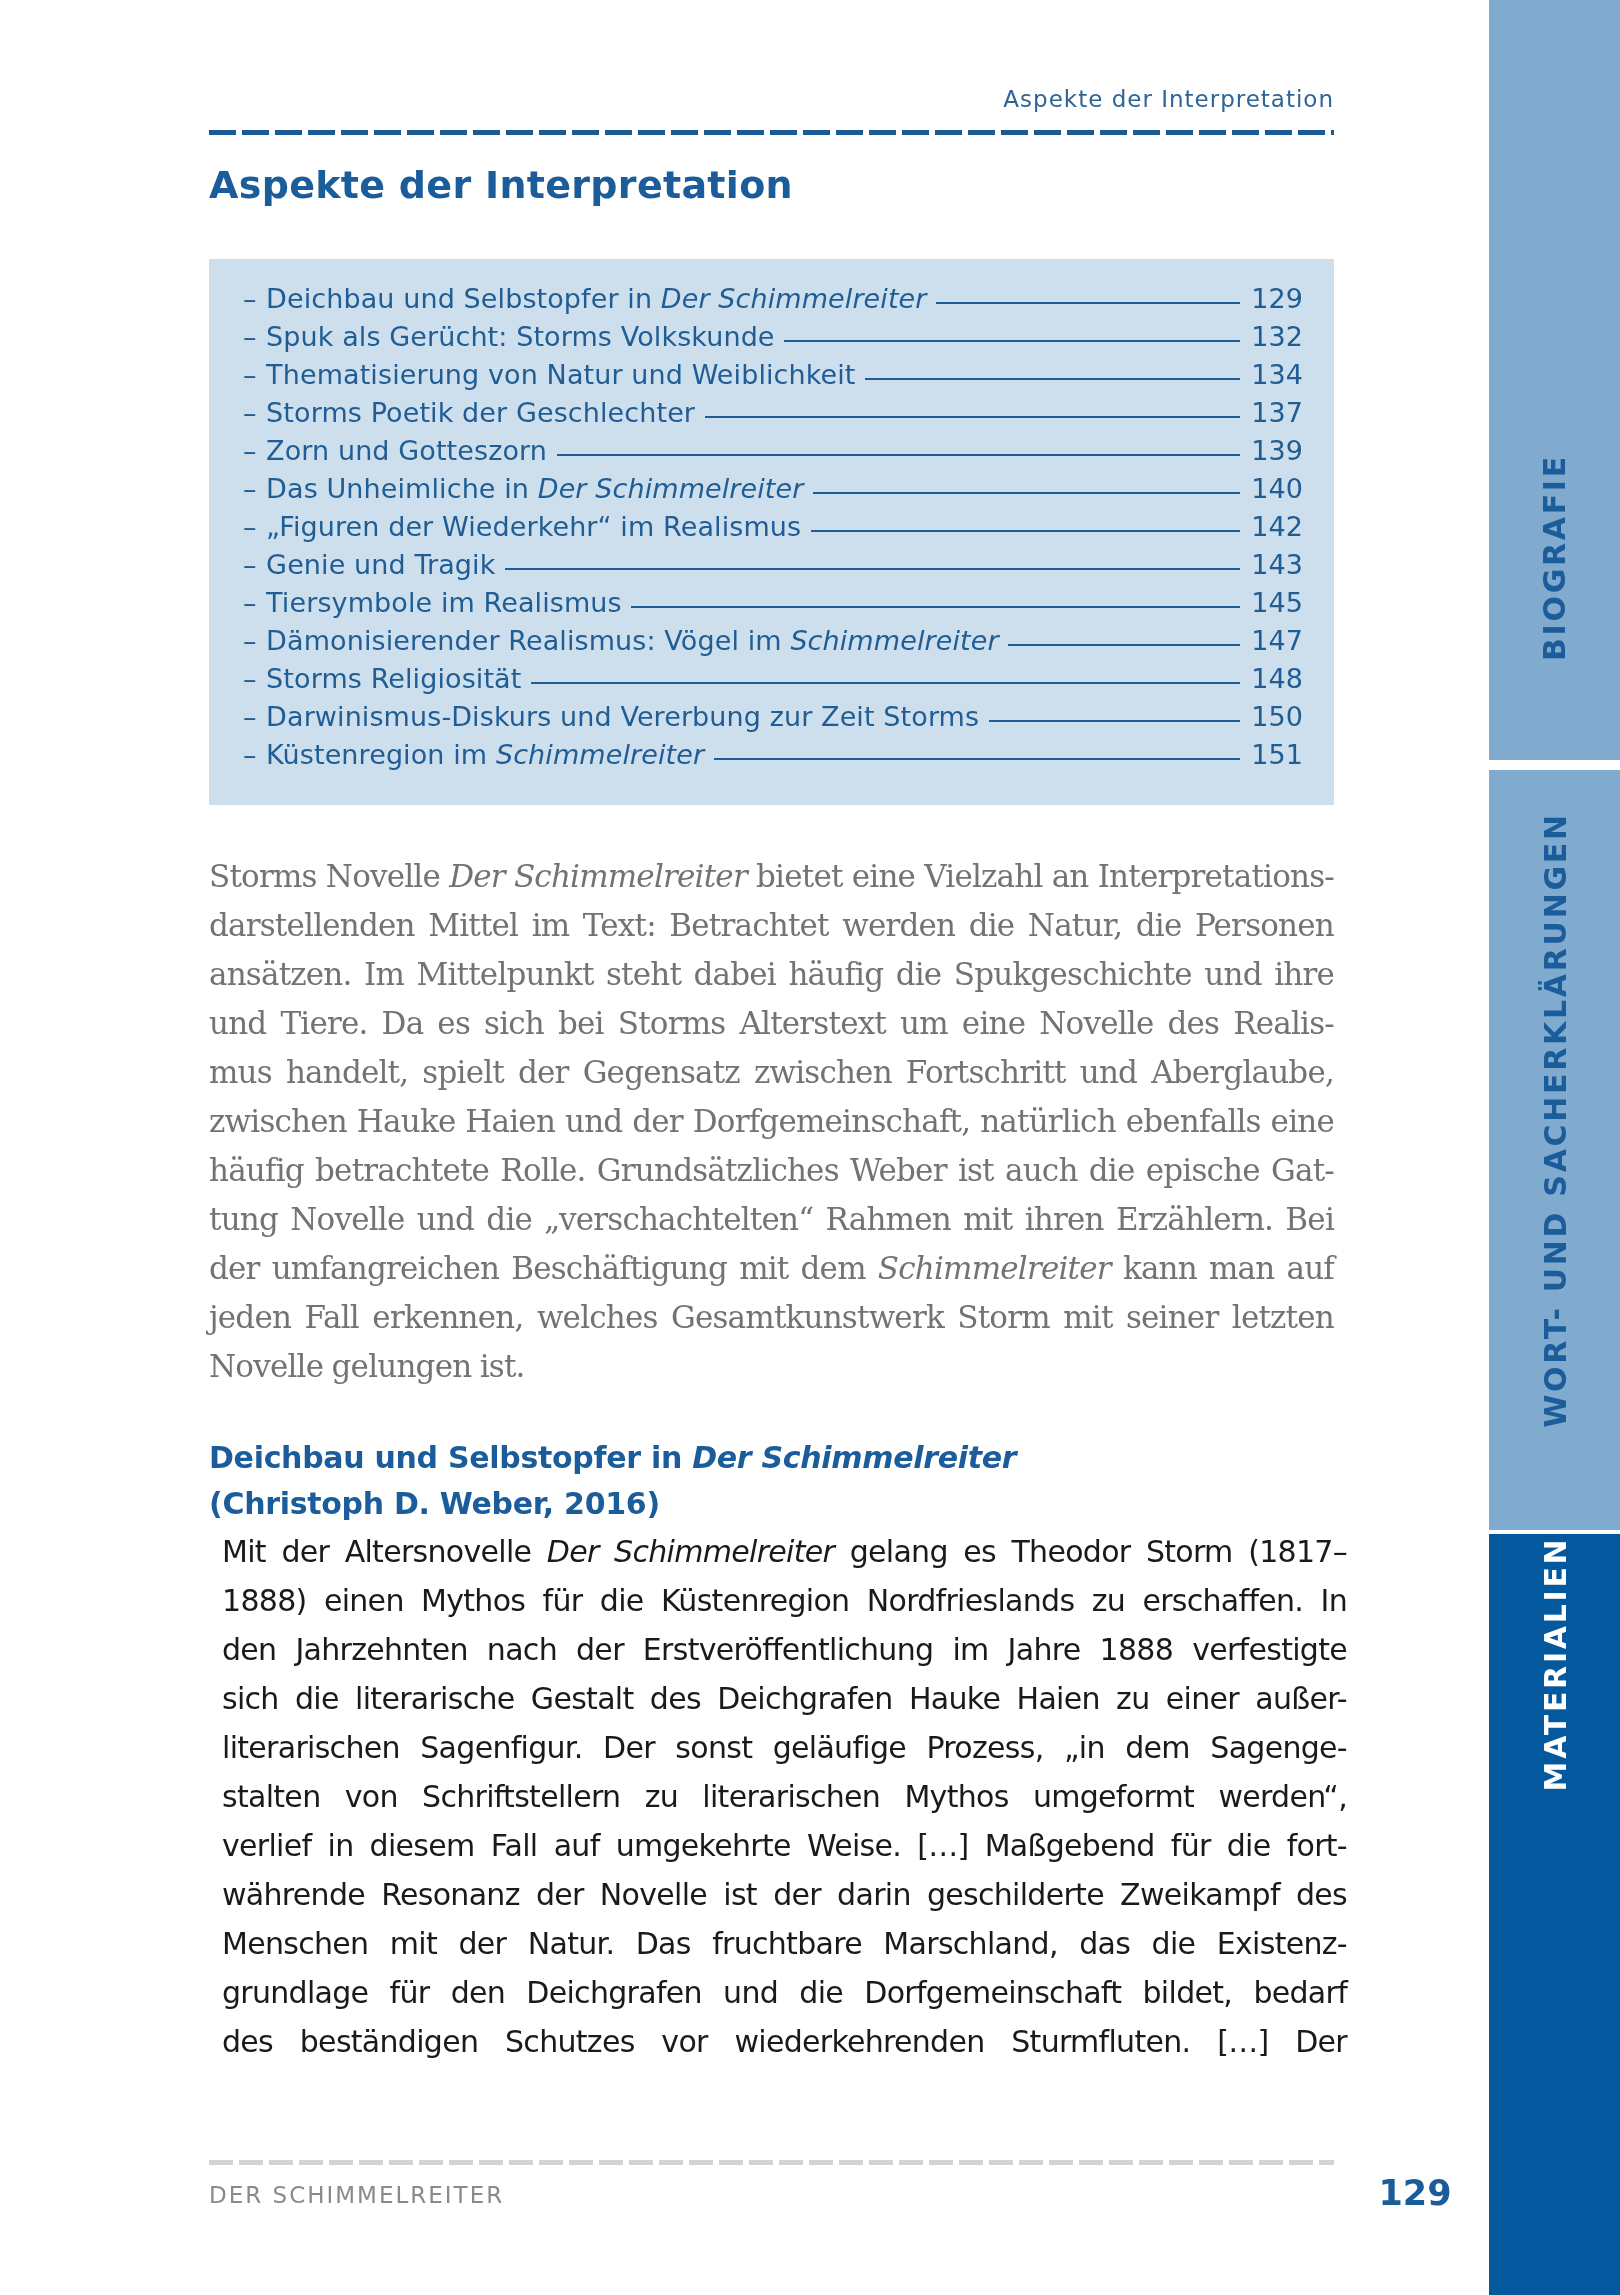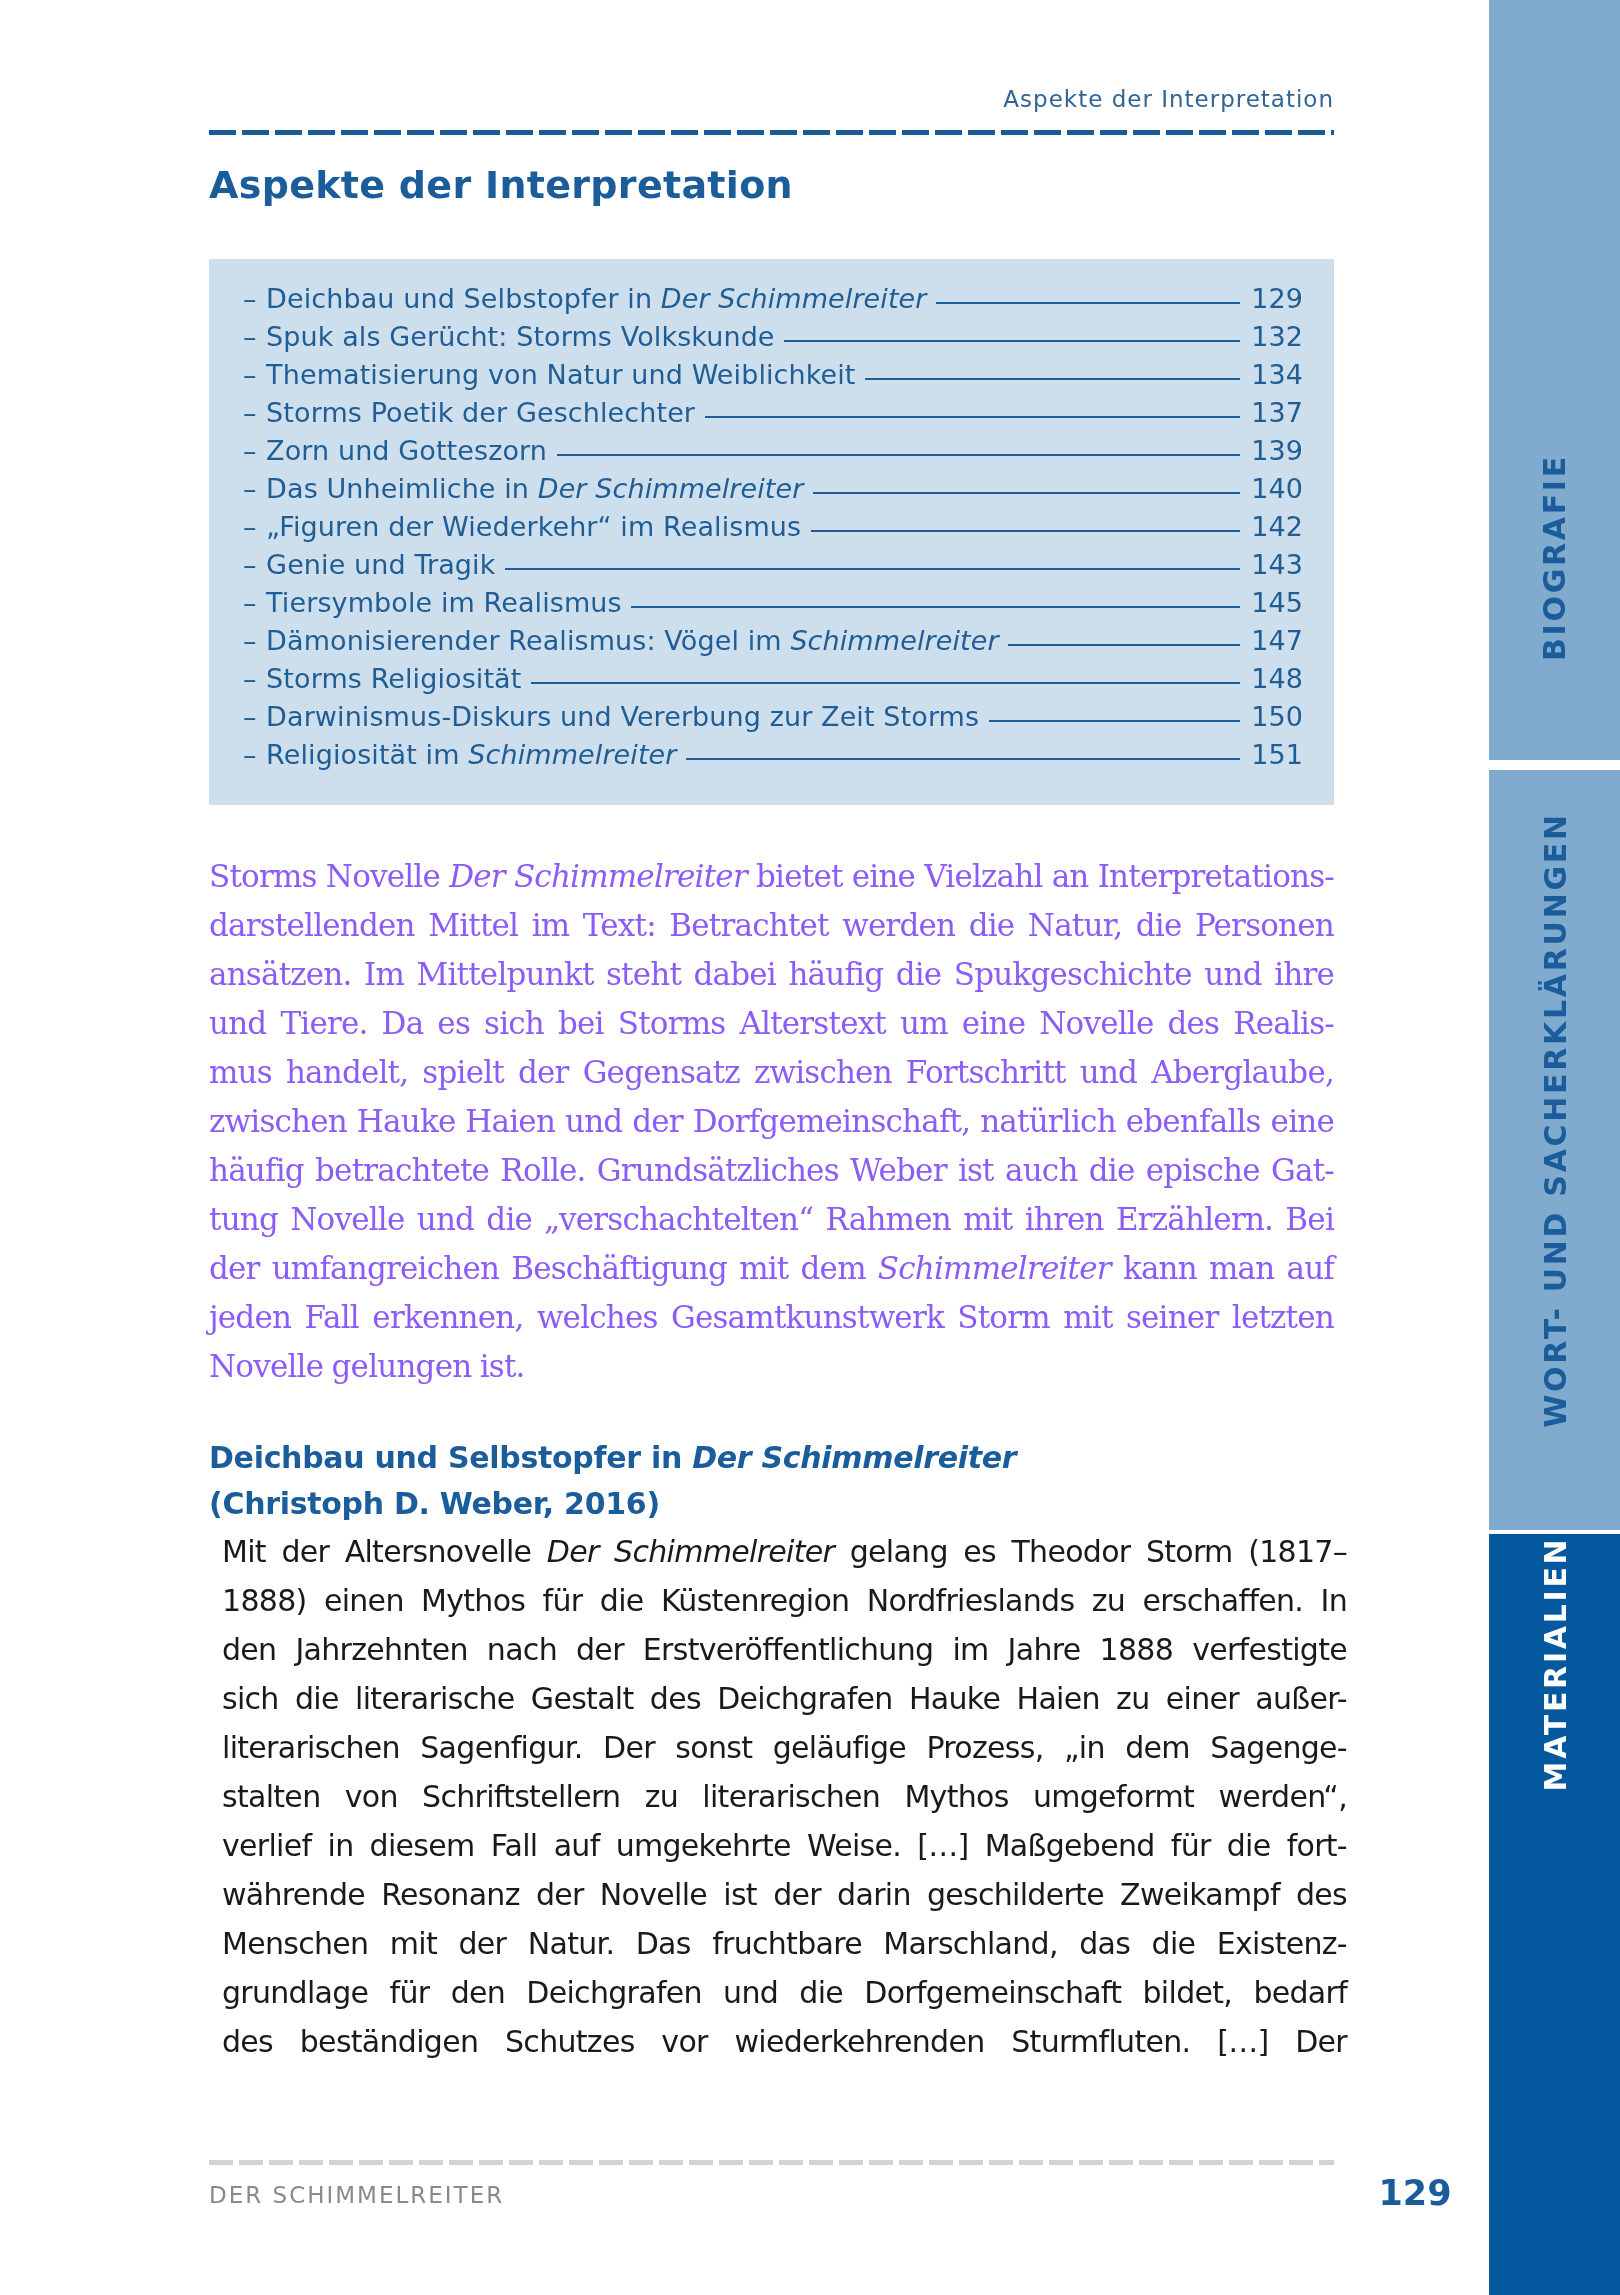--- a/index.html
+++ b/index.html
@@ -35,21 +35,21 @@
   .toc-text em { font-style: italic; }
   .toc-leader {
     flex: 1; border-bottom: 2.7px solid #1f5d94; margin: 0 9.5px 0 9.5px;
     transform: translateY(-4px);
   }
   .toc-page { width: 54px; text-align: right; }
 
   .intro-para {
     position: absolute; left: 209px; top: 852px; width: 1125px;
     font-family: "DejaVu Serif", serif; font-size: 31px; line-height: 49px;
-    color: #8b5cf6; text-align: justify; hyphens: manual;
+    color: #737373; text-align: justify; hyphens: manual;
     letter-spacing: -0.8px; word-spacing: -0.7px;
   }
   .intro-para em { font-style: italic; }
 
   .sub-heading {
     position: absolute; left: 209px; top: 1435px; width: 1125px;
     font-family: "DejaVu Sans", sans-serif; font-weight: bold;
     font-size: 30px; line-height: 46px; color: #1b5c9a; letter-spacing: -0.3px;
   }
   .sub-heading em { font-style: italic; }
@@ -169,21 +169,21 @@
         <span class="toc-page">148</span>
       </div>
     <div class="toc-item">
         <span class="toc-dash">–</span>
         <span class="toc-text"><span>Darwinismus-Diskurs und Vererbung zur Zeit Storms</span><em></em></span>
         <span class="toc-leader"></span>
         <span class="toc-page">150</span>
       </div>
     <div class="toc-item">
         <span class="toc-dash">–</span>
-        <span class="toc-text"><span>Religiosität im </span><em>Schimmelreiter</em></span>
+        <span class="toc-text"><span>Küstenregion im </span><em>Schimmelreiter</em></span>
         <span class="toc-leader"></span>
         <span class="toc-page">151</span>
       </div>
   </div>
 </div>
 
 <div class="intro-para">
   <span class="line"><span>Storms Novelle </span><em>Der Schimmelreiter</em><span> bietet eine Vielzahl an Interpretations-</span></span>
   <span class="line"><span>darstellenden Mittel im Text: Betrachtet werden die Natur, die Personen</span></span>
   <span class="line"><span>ansätzen. Im Mittelpunkt steht dabei häufig die Spukgeschichte und ihre</span></span>

